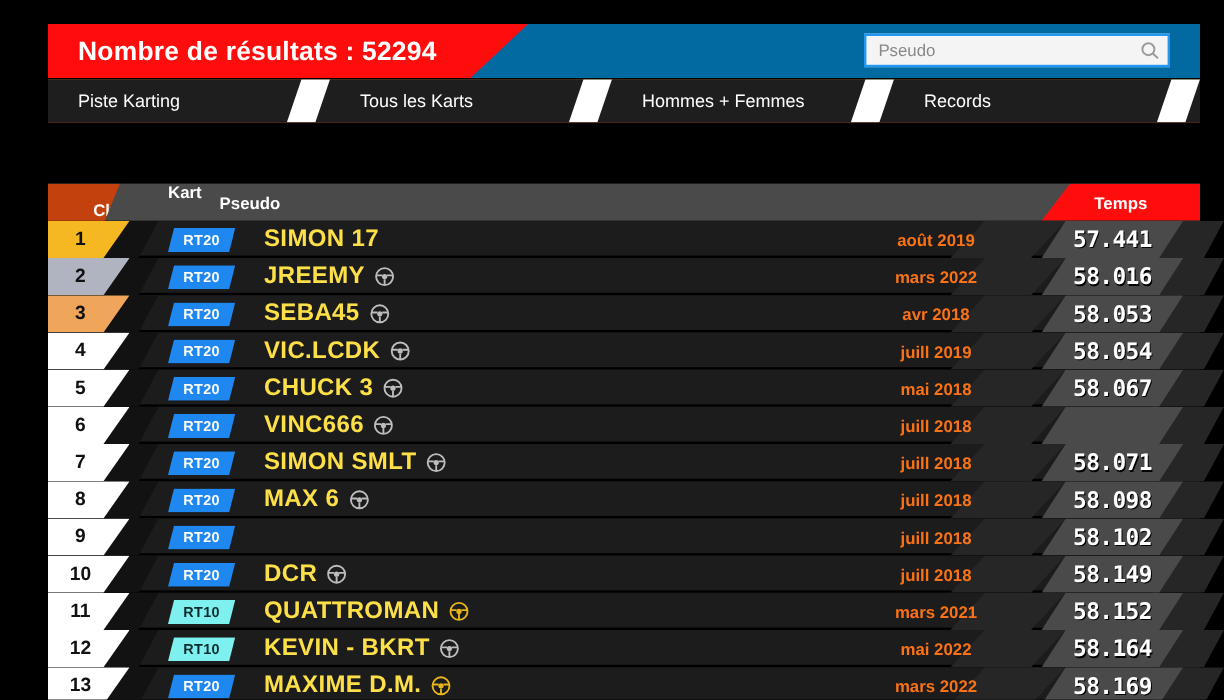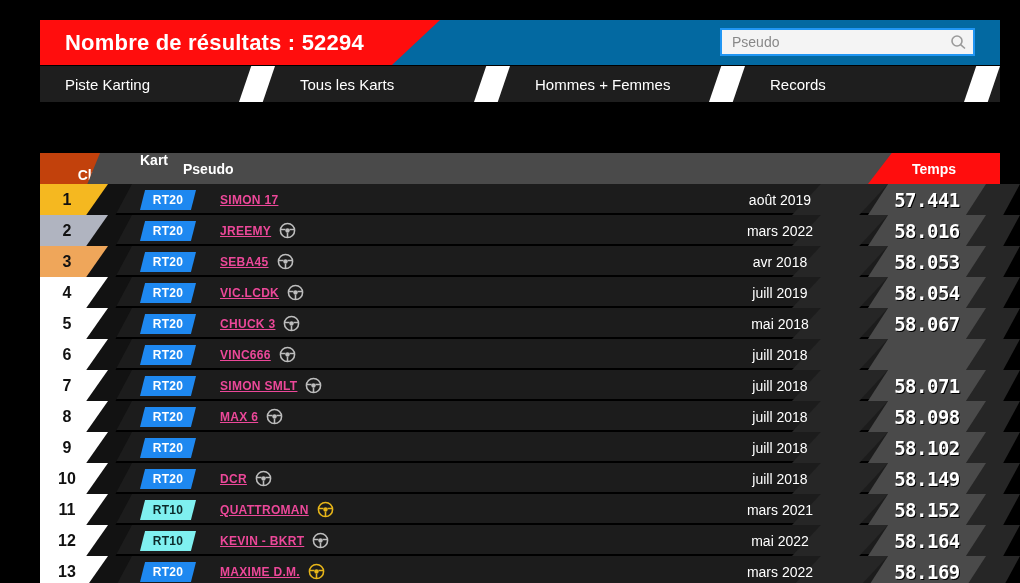--- a/index.html
+++ b/index.html
@@ -154,29 +154,29 @@
     z-index: 5;
   }
   .kart span { font-size: 12px; font-weight: bold; letter-spacing: 0.3px; }
 
   .pseudo {
     position: absolute; left: 180px; top: 0; height: 31px;
     display: flex; align-items: center; gap: 8px;
     z-index: 5;
   }
   .pseudo-name {
-    color: #ec4899; font-size: 12px; font-weight: bold;
-    letter-spacing: 0.3px; white-space: nowrap; text-decoration: underline;
+    color: #fde047; font-size: 20px; font-weight: bold;
+    letter-spacing: 0.3px; white-space: nowrap;
   }
   .wheel { width: 17px; height: 17px; flex: none; display: block; }
 
   .date {
     position: absolute; left: 660px; top: 0; width: 160px; height: 31px;
     display: flex; align-items: center; justify-content: center;
-    color: #ffffff; font-size: 14px; font-weight: normal;
+    color: #f97316; font-size: 14px; font-weight: bold;
     z-index: 5;
   }
 
   
   .time-band {
     position: absolute; left: 828px; top: 0;
     width: 118px; height: 31px;
     background: #4a4a4a;
     clip-path: polygon(17% 0, 100% 0, 83% 100%, 0 100%);
     z-index: 2;

